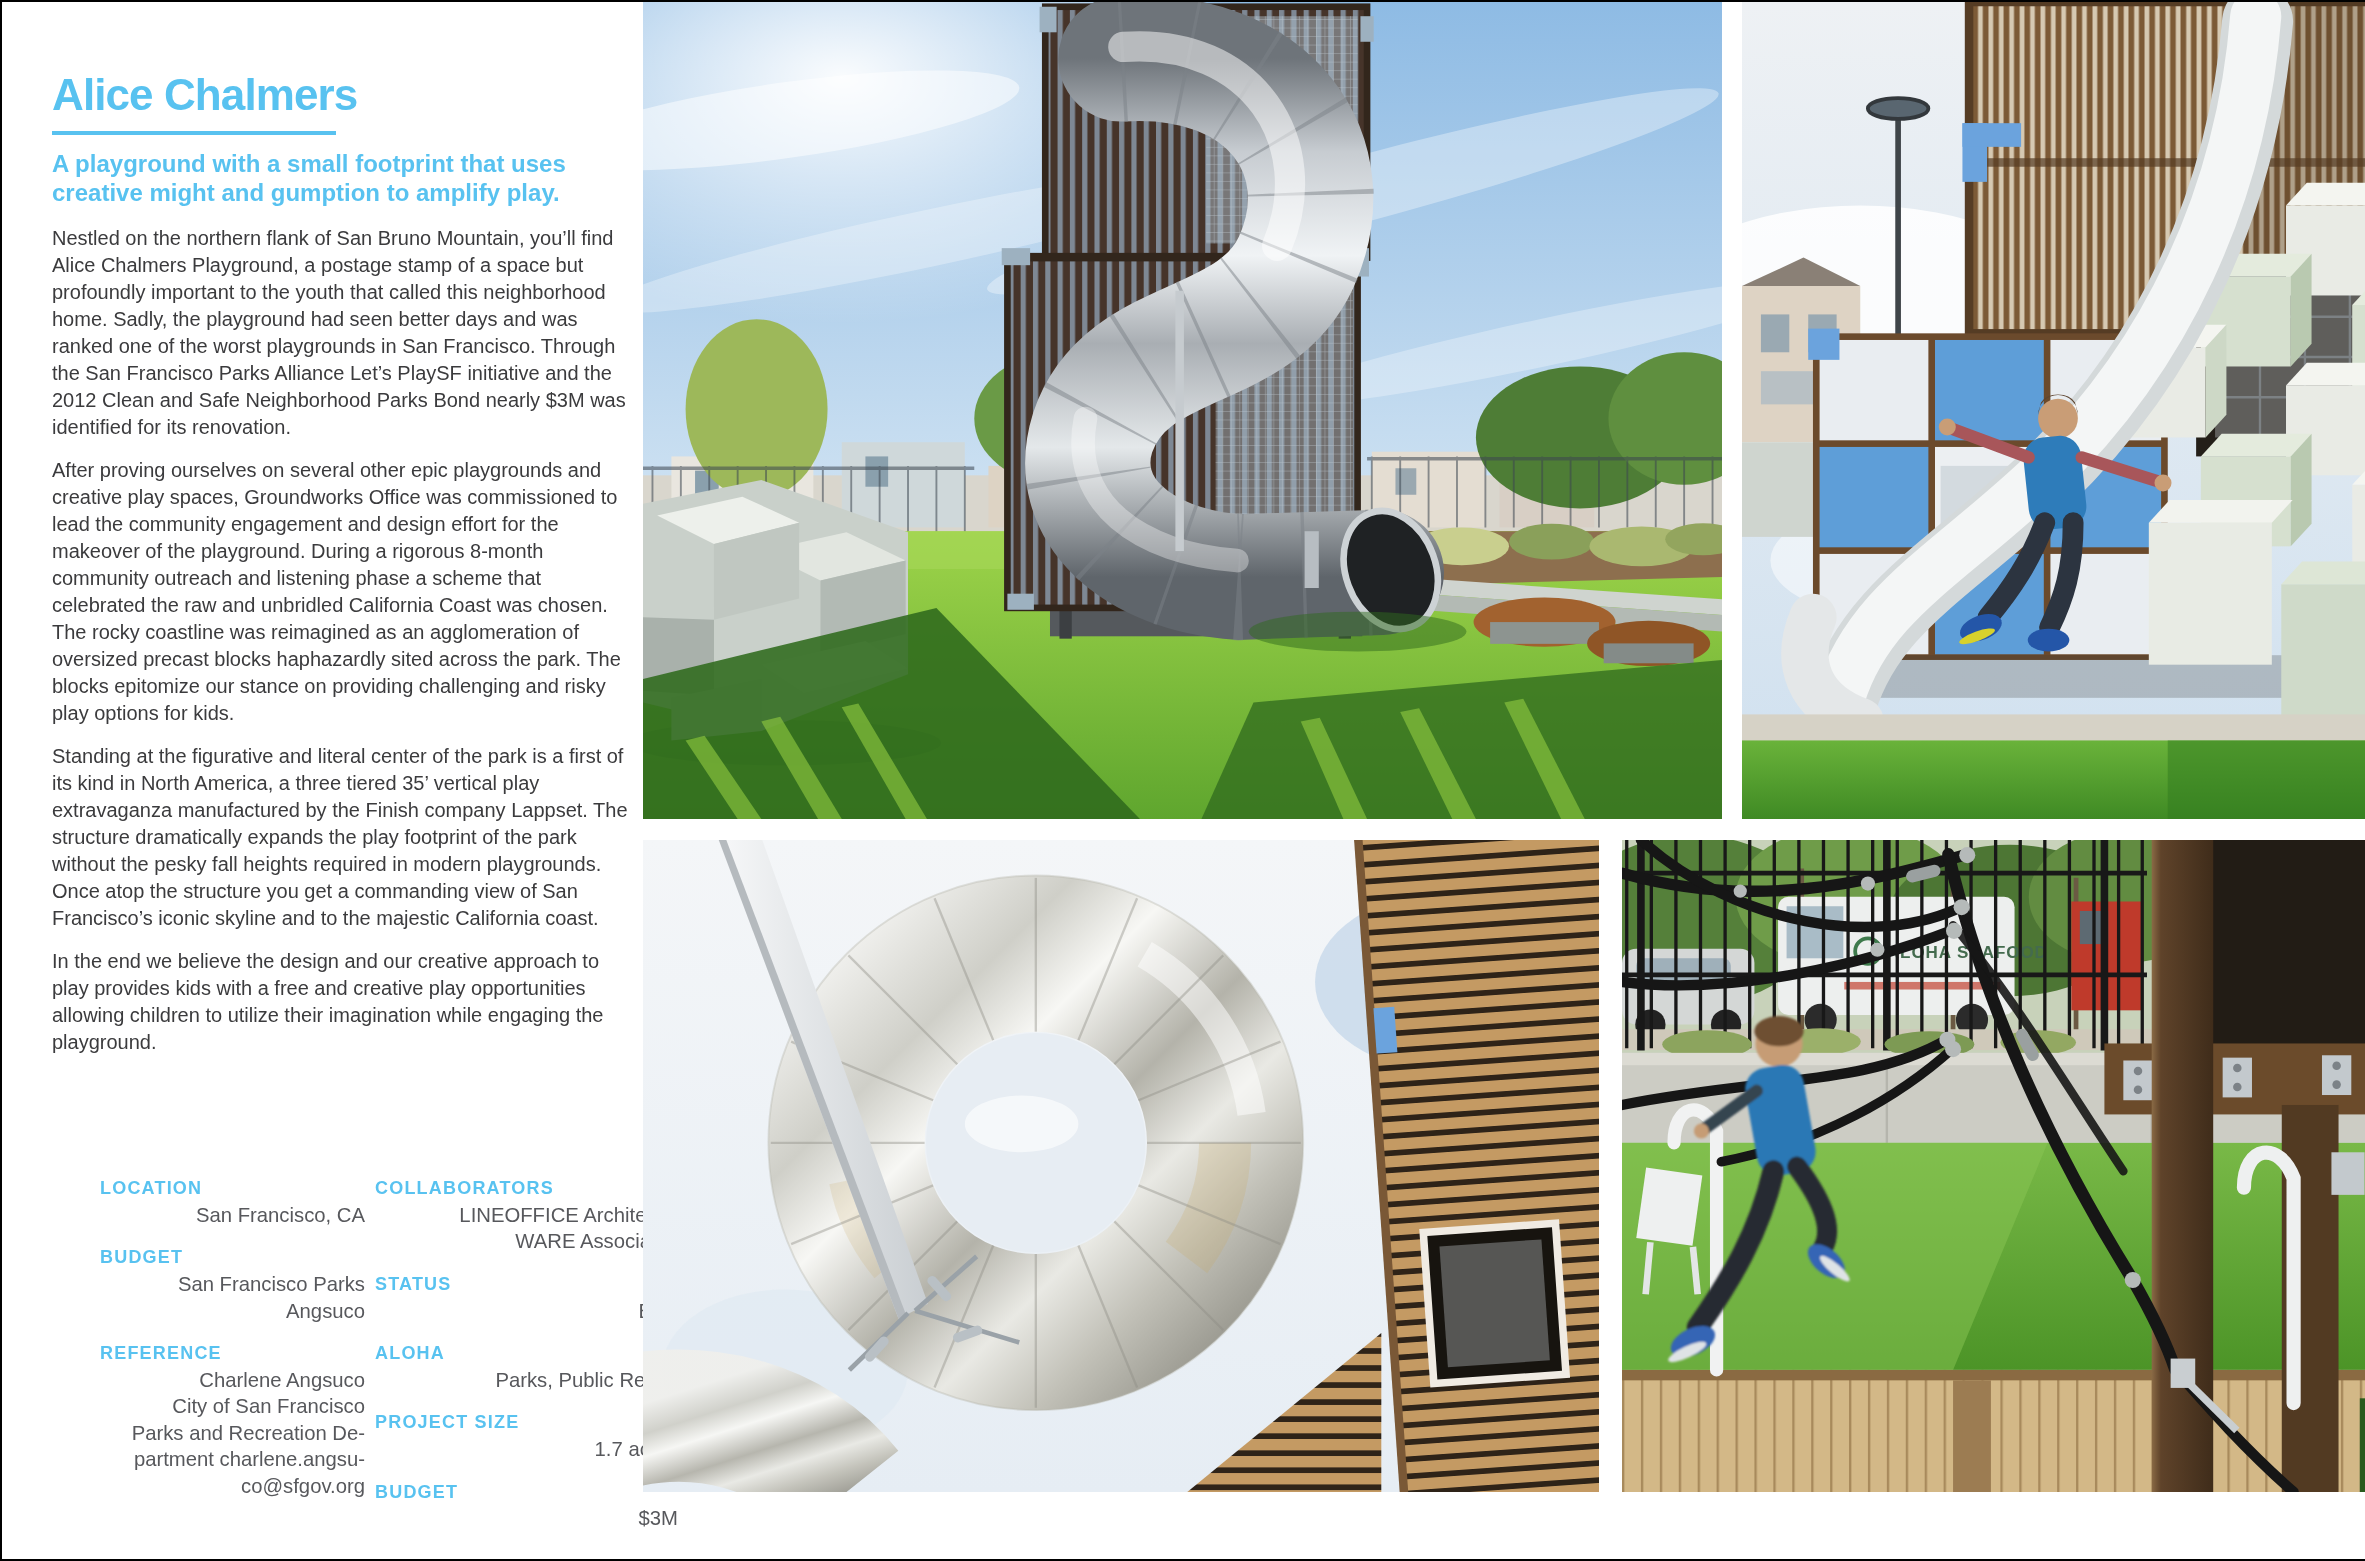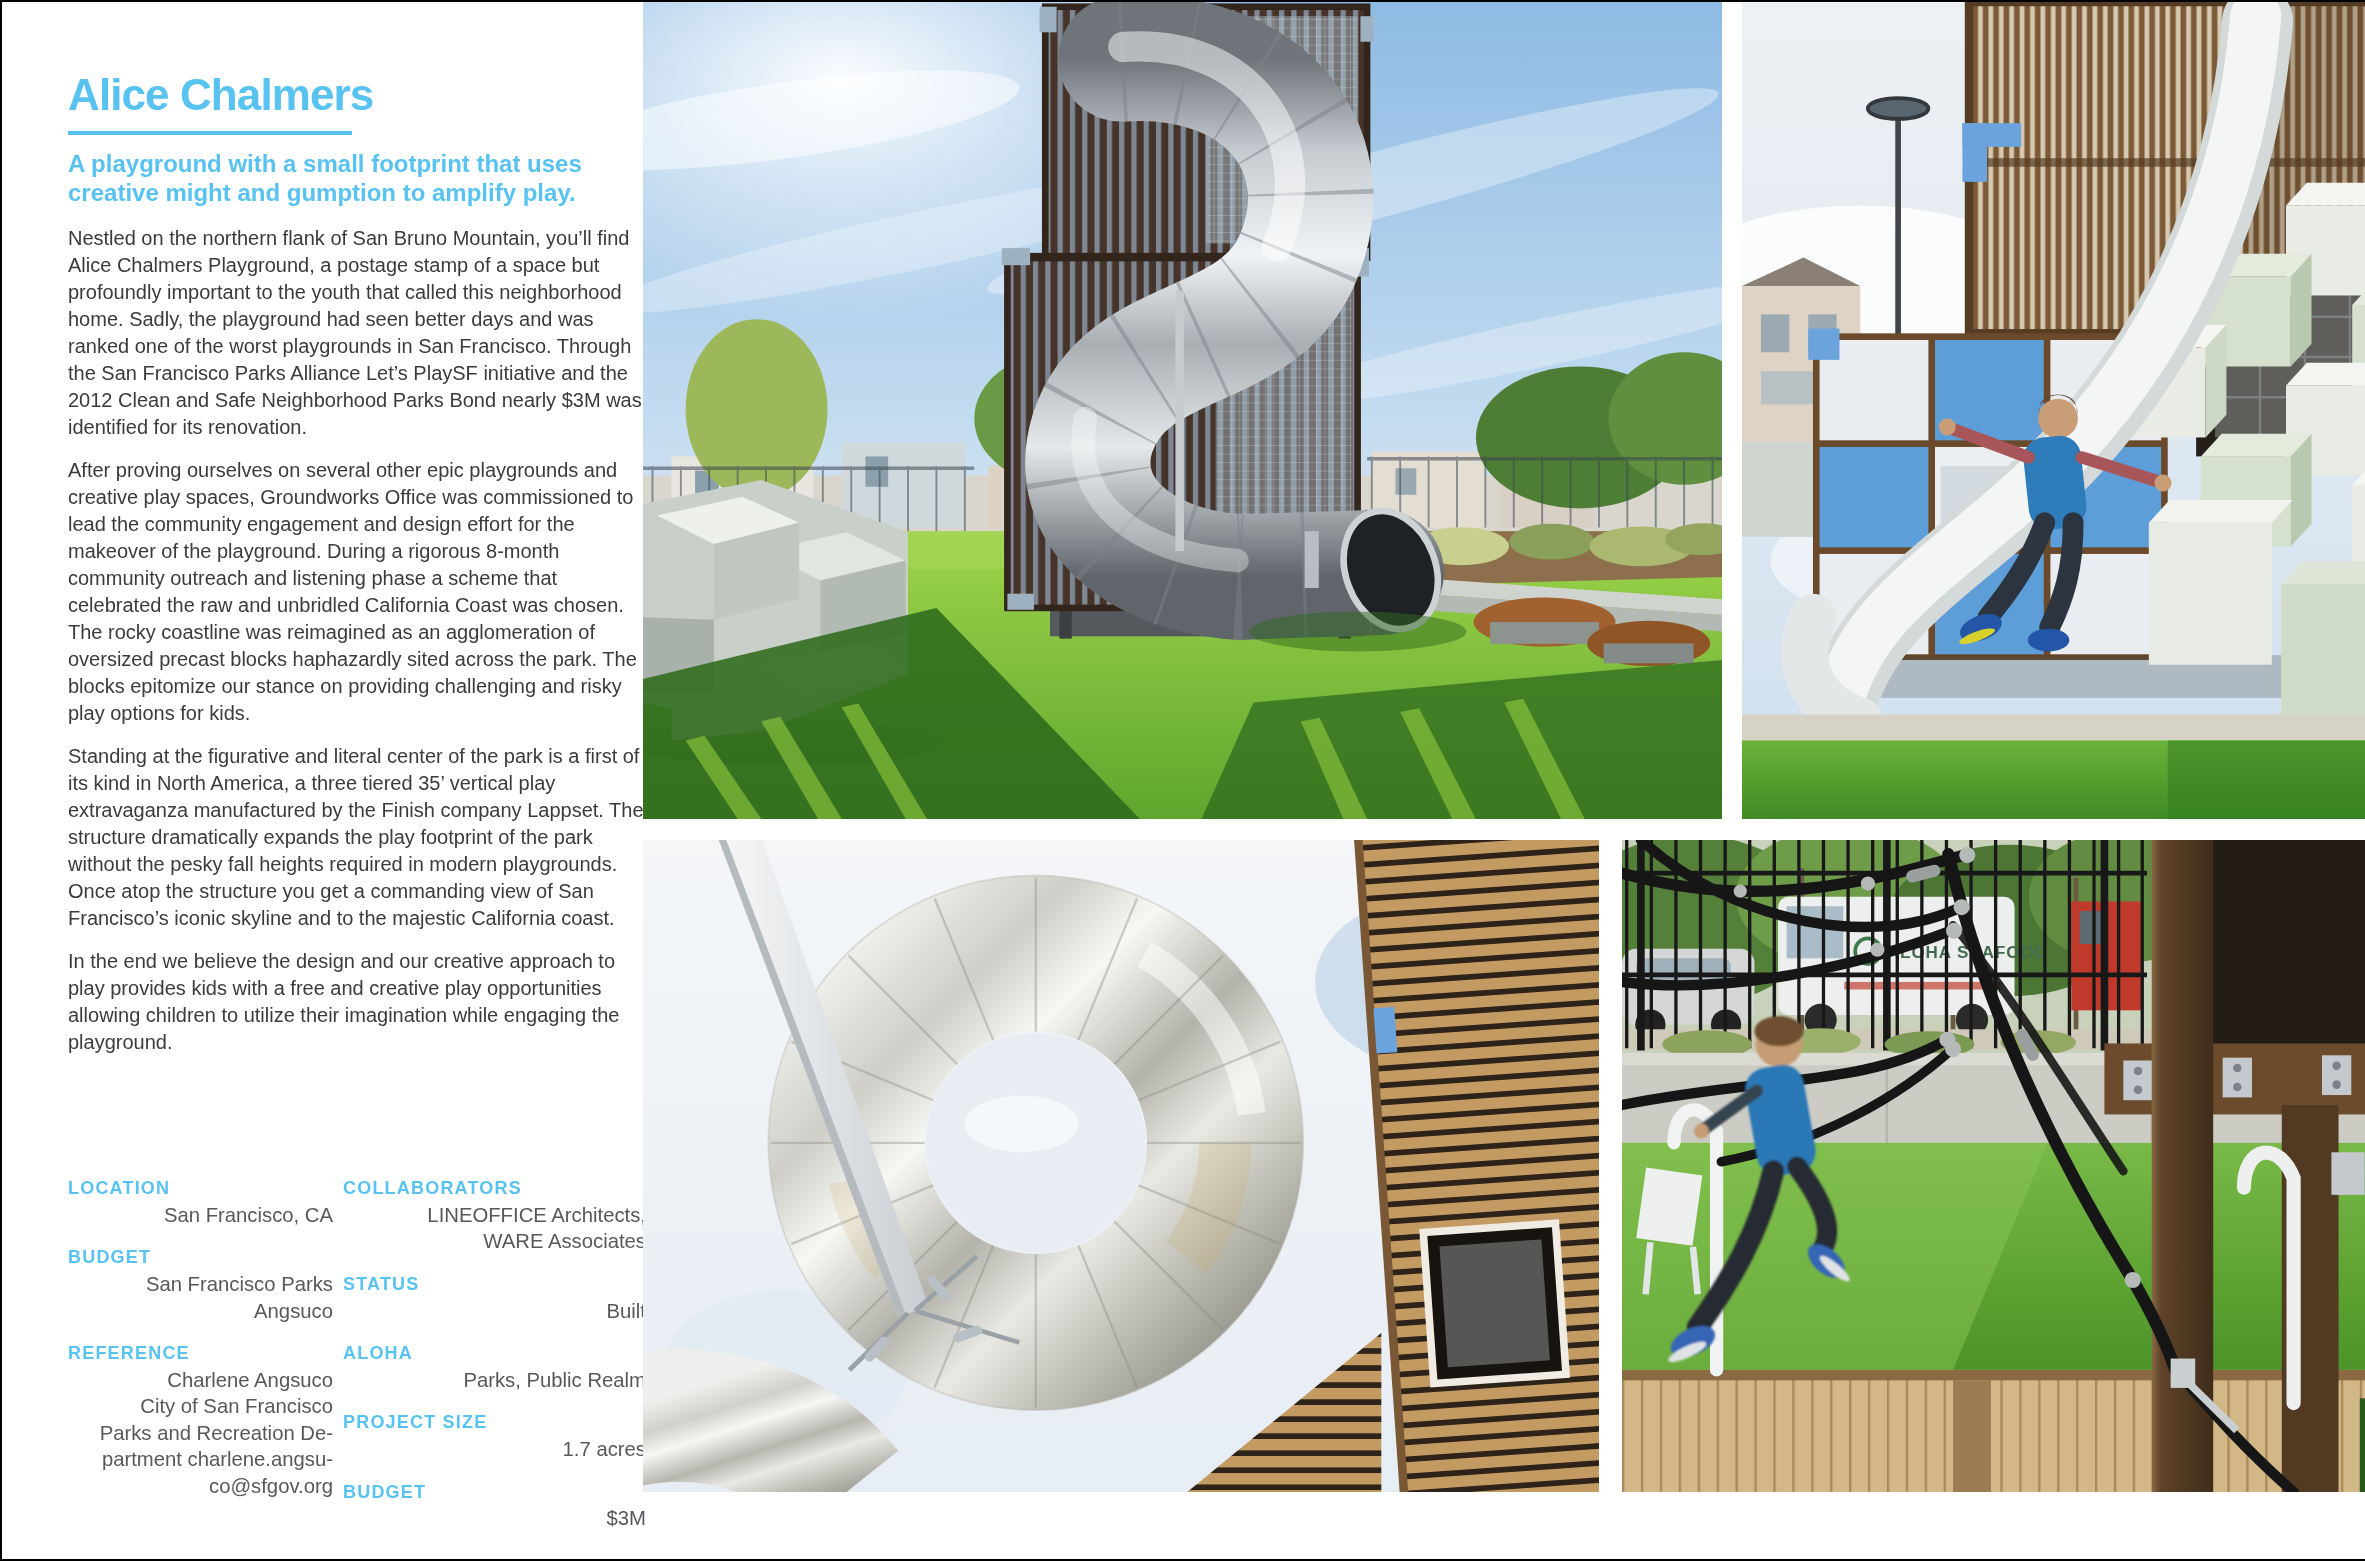--- a/index.html
+++ b/index.html
@@ -2,36 +2,36 @@
 <html style="--accent: #58c2f0; --body_text: #3b3b3d; --meta_value: #57585c;font-size:7.6px"><head>
 <meta charset="utf-8">
 <style>
   html,body{margin:0;padding:0;background:#ffffff;}
   .page{
     position:relative;width:2413px;height:1561px;box-sizing:border-box;
     background:#ffffff;border:2.8px solid #000;overflow:hidden;
     font-family:"Liberation Sans",sans-serif;
   }
   
-  .text-col{position:absolute;left:66px;top:70px;width:580px;}
+  .text-col{position:absolute;left:50px;top:70px;width:580px;}
   .title{
     margin:0;font-size:44px;line-height:45px;font-weight:700;
     letter-spacing:-0.9px;color:var(--accent,#58c2f0);
   }
   .rule{width:284px;height:4.3px;background:var(--accent,#58c2f0);margin-top:14px;}
   .subtitle{
     margin:14px 0 18px 0;font-size:24px;line-height:29px;font-weight:700;
     color:var(--accent,#58c2f0);
   }
   .body-par{
     margin:9px 0 16px 0;font-size:20px;line-height:27px;font-weight:400;
     color:var(--body_text,#3b3b3d);
   }
   
-  .meta{position:absolute;top:1176px;}
+  .meta{position:absolute;top:1176px;margin-left:32px;}
   .meta-left{left:66px;width:265px;}
   .meta-right{left:341px;width:303px;}
   .meta-item{margin:0 0 19px 0;}
   .meta-label{
     font-size:18px;line-height:21px;font-weight:700;letter-spacing:1.2px;
     color:var(--accent,#58c2f0);
   }
   .meta-value{
     margin-top:2.8px;font-size:20.3px;line-height:26.5px;font-weight:400;
     color:var(--meta_value,#57585c);white-space:pre-line;text-align:right;

